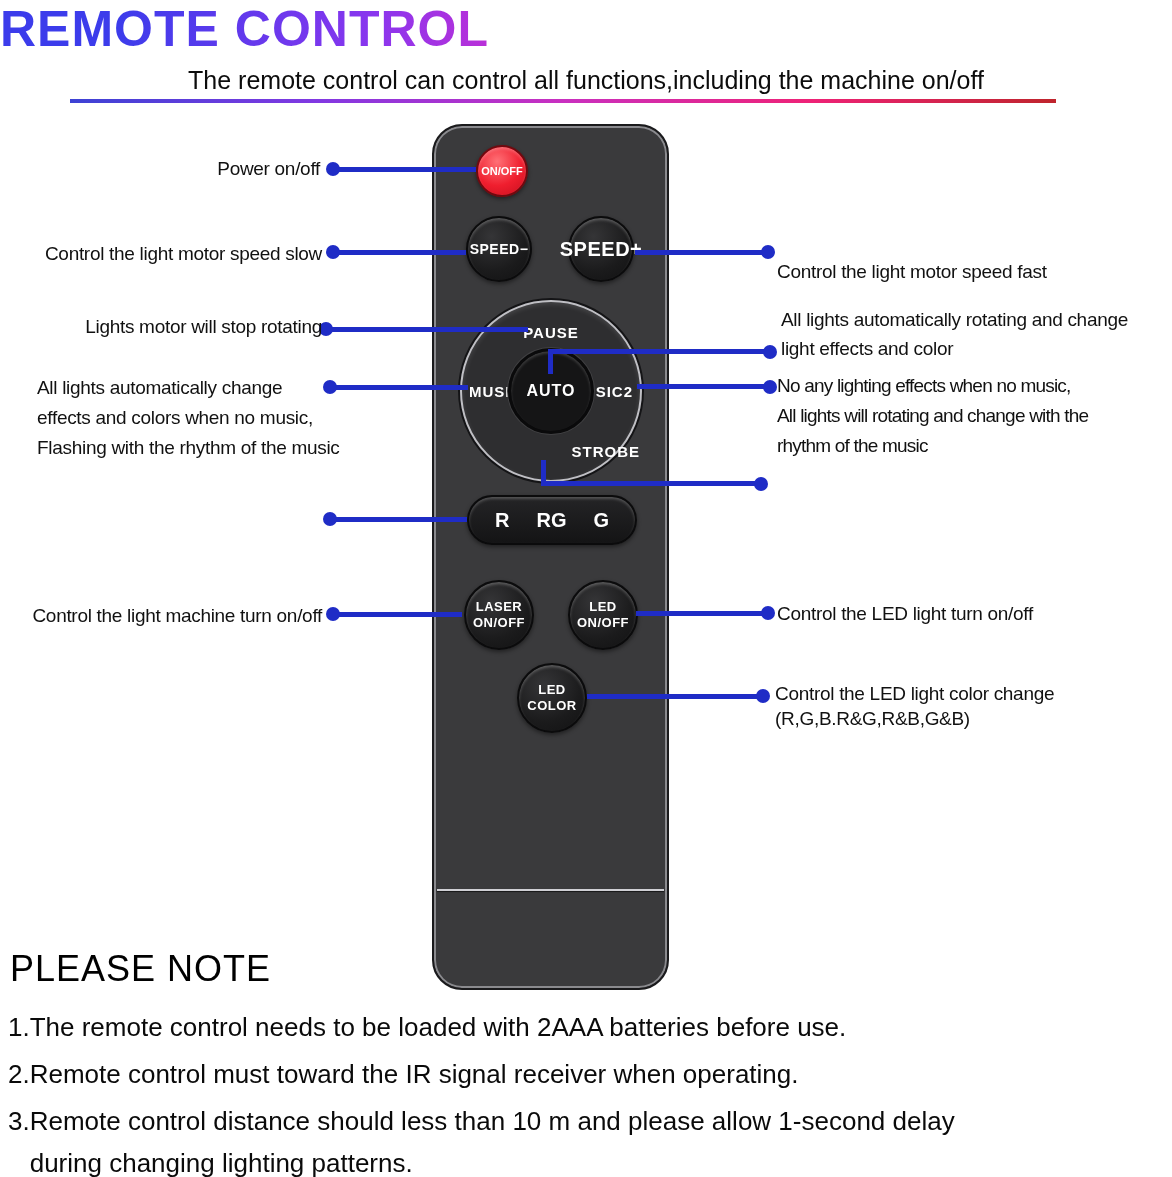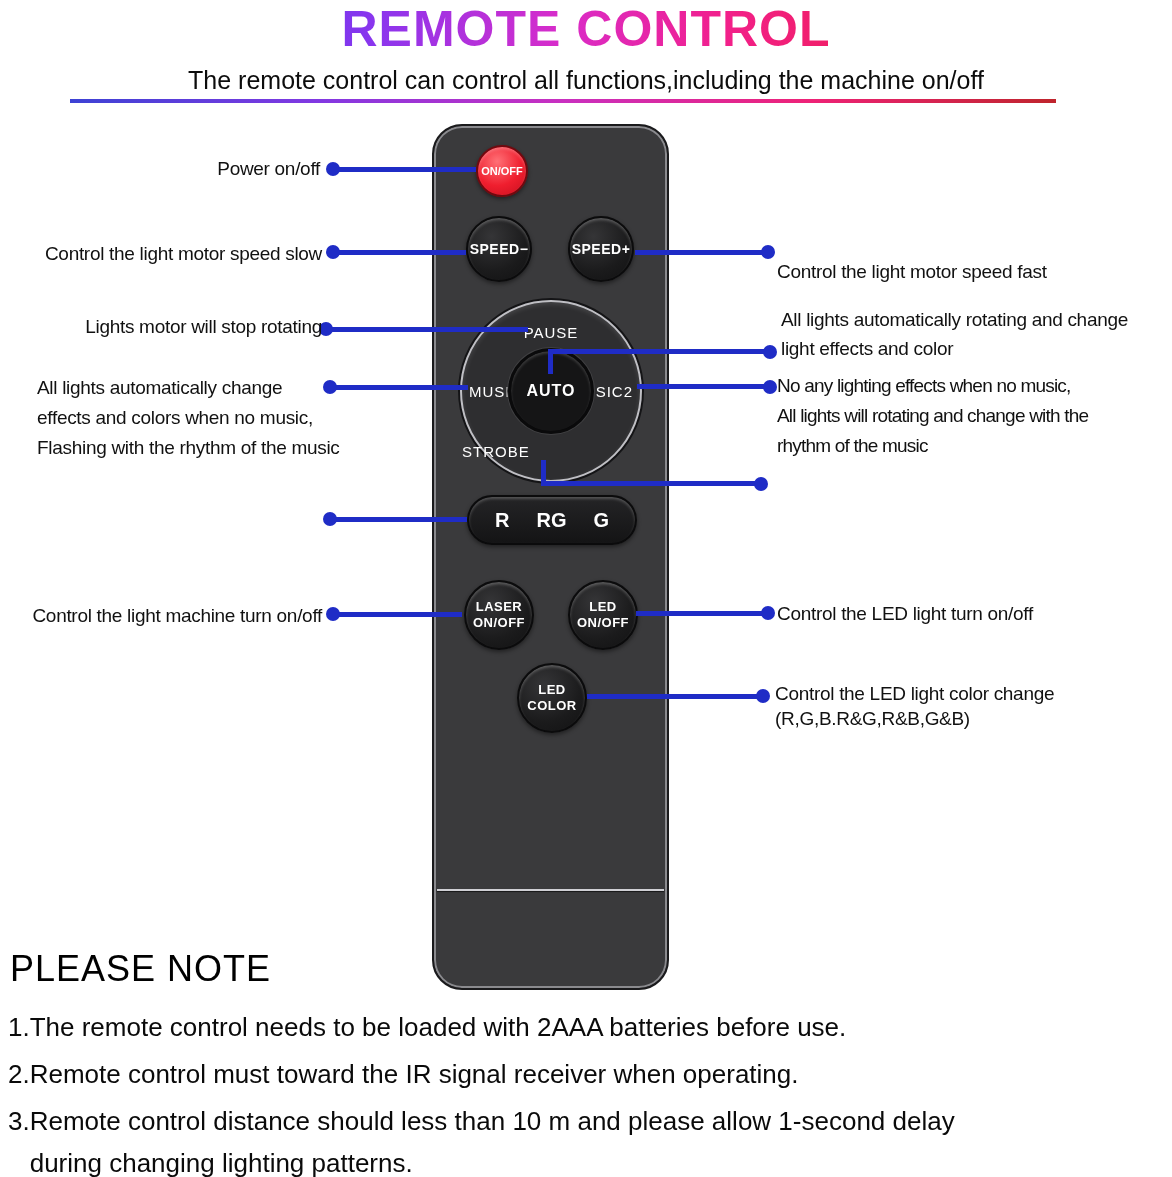--- a/index.html
+++ b/index.html
@@ -2,21 +2,21 @@
 <html><head>
 <meta charset="utf-8">
 <style>
   html,body { margin:0; padding:0; background:#ffffff; }
   .page {
     position:relative; width:1172px; height:1177px; background:#ffffff;
     font-family:"Liberation Sans", sans-serif; overflow:hidden;
   }
   
   .title {
-    position:absolute; top:0px; left:0; width:100%; text-align:center;
+    position:absolute; top:0px; left:0; width:100%; 
     font-size:50px; font-weight:bold; letter-spacing:1px; margin:0;
     background:linear-gradient(90deg,#3c3ceb 10%,#8a36ee 32%,#d92cc9 48%,#f2208a 62%,#ed1c24 90%);
     -webkit-background-clip:text; background-clip:text;
     -webkit-text-fill-color:transparent; color:transparent;
   }
   .subtitle {
     position:absolute; top:66px; left:0; width:100%; text-align:center;
     font-size:25px; color:#0c0c0c; letter-spacing:0;
   }
   .divider {
@@ -37,33 +37,33 @@
     box-shadow: inset 0 2px 3px rgba(255,255,255,0.25), 0 2px 4px rgba(0,0,0,0.45);
     color:#fff; font-weight:bold; display:flex; align-items:center; justify-content:center;
     text-align:center; box-sizing:border-box; letter-spacing:0.5px; white-space:pre-line;
   }
   .btn.power {
     left:42px; top:19px; width:52px; height:52px; font-size:11px; letter-spacing:0;
     background:radial-gradient(circle at 40% 30%, #ff7076, #ef1e2e 55%, #c60f1e);
     border:2px solid #70090f;
   }
   .btn.speed-minus { left:32px;  top:90px; width:66px; height:66px; font-size:14px; }
-  .btn.speed-plus  { left:134px; top:90px; width:66px; height:66px; font-size:14px; }
+  .btn.speed-plus  { left:134px; top:90px; width:66px; height:66px; font-size:20px; }
   .btn.laser     { left:30px;  top:454px; width:70px; height:70px; font-size:13px; line-height:1.2; }
   .btn.led       { left:134px; top:454px; width:70px; height:70px; font-size:13px; line-height:1.2; }
   .btn.led-color { left:83px;  top:537px; width:70px; height:70px; font-size:13px; line-height:1.2; }
   .pad {
     position:absolute; left:26px; top:174px; width:182px; height:182px; border-radius:50%;
     background:#2e2e30; border:2px solid #bfbfc4;
     box-shadow: 0 0 0 2px #141416, inset 0 2px 5px rgba(255,255,255,0.12);
     box-sizing:border-box;
   }
-  .pad-label { position:absolute; color:#fff; font-weight:normal; font-size:15px; letter-spacing:1px; }
+  .pad-label { position:absolute; color:#fff; font-weight:bold; font-size:15px; letter-spacing:1px; }
   .pad-label.pause  { top:22px; left:0; width:100%; text-align:center; }
-  .pad-label.strobe { bottom:20px; left:0; width:100%; text-align:left; }
+  .pad-label.strobe { bottom:20px; left:0; width:100%; text-align:right; }
   .pad-label.music1 { left:7px;  top:50%; transform:translateY(-50%); }
   .pad-label.music2 { right:7px; top:50%; transform:translateY(-50%); }
   .auto-btn {
     position:absolute; left:50%; top:50%; transform:translate(-50%,-50%);
     width:80px; height:80px; border-radius:50%;
     background:#151516; border:3px solid #0a0a0b;
     box-shadow: inset 0 2px 3px rgba(255,255,255,0.18), 0 0 0 1px #414143;
     display:flex; align-items:center; justify-content:center;
     color:#fff; font-weight:bold; font-size:16px; letter-spacing:1px;
   }

